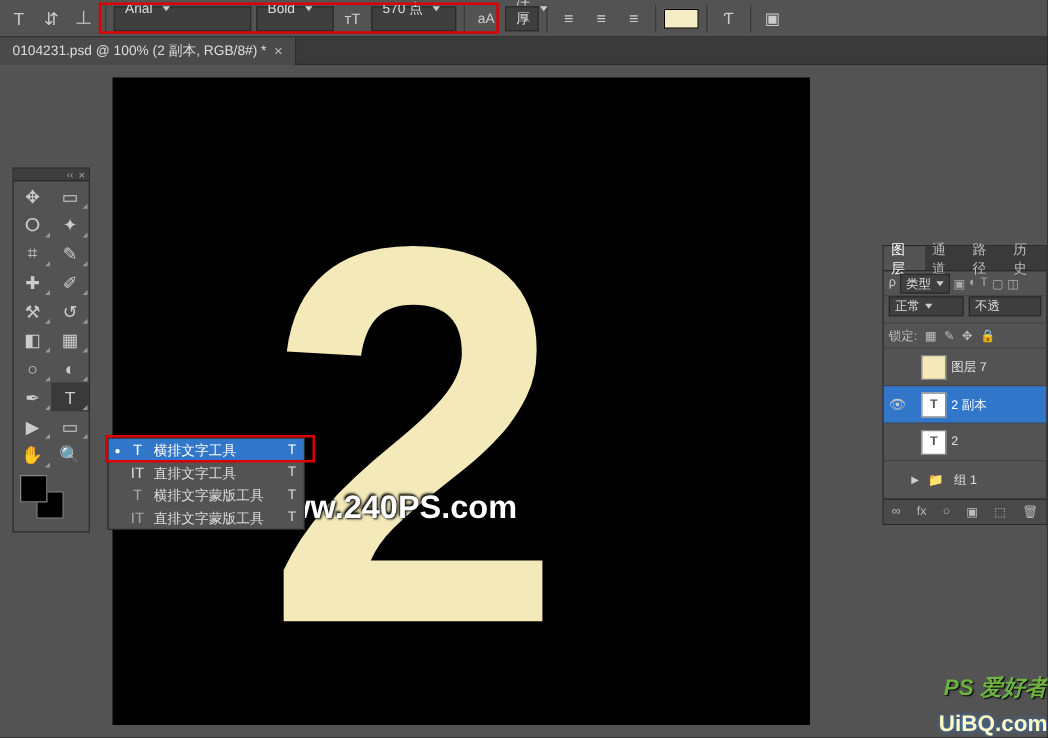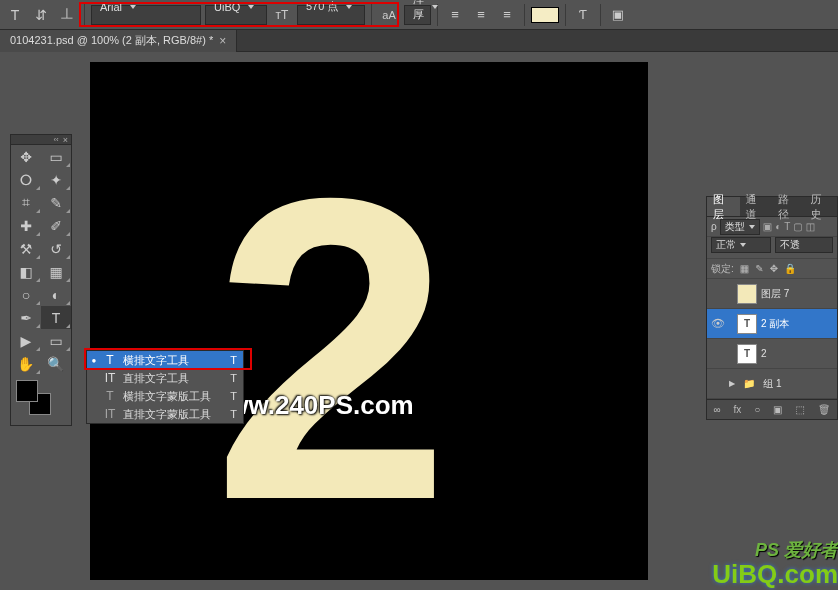--- a/index.html
+++ b/index.html
@@ -57,38 +57,38 @@
 .layer-item { display: flex; align-items: center; height: 30px; padding: 2px 4px; gap: 4px; border-bottom: 1px solid #454545; }
 .layer-item.sel { background: #3276c9; color: #fff; }
 .eye { width: 14px; text-align: center; font-size: 11px; color: #ccc; }
 .thumb { width: 20px; height: 20px; background: #000; border: 1px solid #888; display: flex; align-items: center; justify-content: center; font-size: 10px; }
 .thumb.t { background: #fff; color: #535353; font-weight: bold; }
 .thumb.cream { background: #f3e9b9; }
 .lname { font-size: 10px; }
 .layers-footer { display: flex; align-items: center; justify-content: space-around; height: 20px; border-top: 1px solid #2a2a2a; background: #4a4a4a; font-size: 10px; color: #bbb; }
 
 .bottom-logo1 { position: absolute; right: 0px; bottom: 28px; font-size: 18px; font-style: italic; font-weight: bold; color: #6db33f; text-shadow: 1px 1px 1px #000; }
-.bottom-logo2 { position: absolute; right: 0px; bottom: 0px; font-size: 26px; font-weight: bold; font-family: Arial; color: #84cc16; filter: drop-shadow(0 0 2px #3276c9); }
+.bottom-logo2 { position: absolute; right: 0px; bottom: 0px; font-size: 18px; font-weight: bold; font-family: Arial; color: #fef9c3; filter: drop-shadow(0 0 2px #3276c9); }
 </style>
 </head>
 <body>
 
 <div class="topbar">
   <div class="tool-icon">T</div>
   <div class="tool-icon">⇵</div>
   <div class="tool-icon">
       <span style="font-size:12px;">丄</span>
     </div>
   <div class="sep"></div>
   <div class="dropdown" style="width:110px">
     <span>Arial</span>
     <span class="arrow"></span>
   </div>
   <div class="dropdown" style="width:62px">
-    <span>UiBQ</span>
+    <span>Bold</span>
     <span class="arrow"></span>
   </div>
   <div class="tool-icon" style="font-size:12px;">тT</div>
   <div class="dropdown" style="width:68px">
     <span>570 点</span>
     <span class="arrow"></span>
   </div>
   <div class="sep"></div>
   <div class="tool-icon" style="font-size:11px;">
       <span>aA</span>

